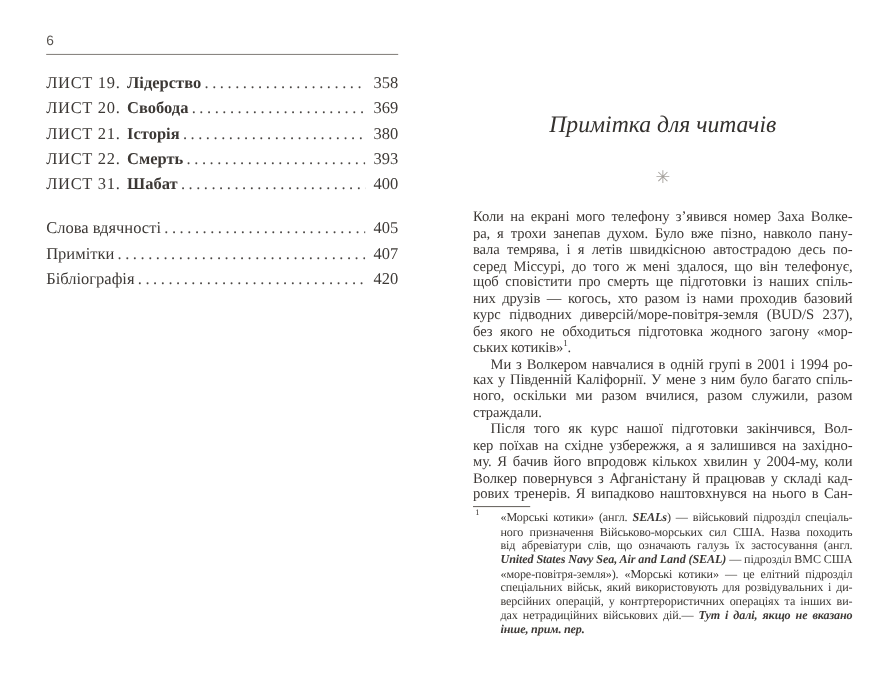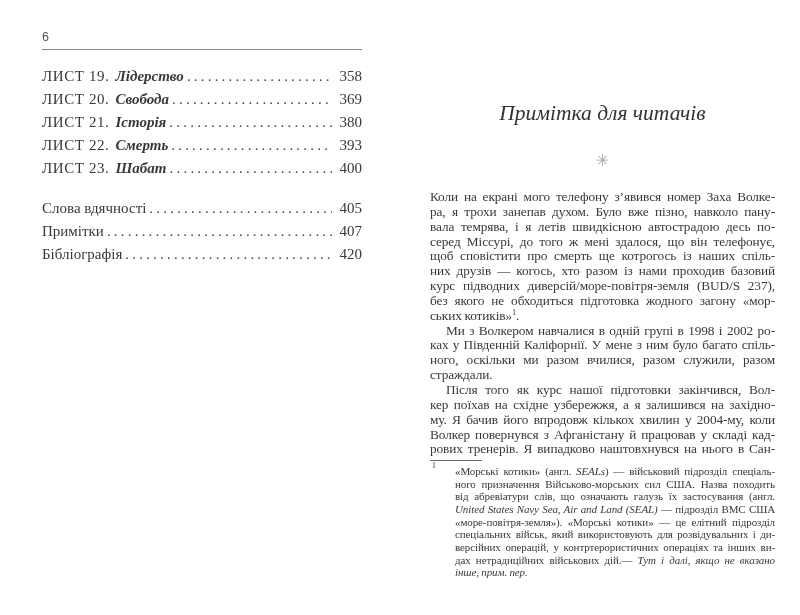--- a/index.html
+++ b/index.html
@@ -10,40 +10,40 @@
   }
   
   .page-left{position:absolute;left:42px;top:30px;width:320px;}
   .pagehead{display:flex;align-items:baseline;font-family:"Liberation Sans","DejaVu Sans",sans-serif;color:#56524e;}
   .pagenum{font-size:12.5px;}
   .runtitle{flex:1;text-align:center;font-size:9px;letter-spacing:0.3px;white-space:nowrap;}
   .headrule{border-bottom:1.2px solid #8a8682;margin-top:5px;}
   .toc{font-size:15px;color:#3c3835;}
   .toc-row{display:flex;align-items:center;height:23px;}
   .toc-letters{margin-top:15px;}
-  .toc-letters .toc-title{font-style:italic;font-weight:600;}
+  .toc-letters .toc-title{font-weight:600;}
   .toc-label{letter-spacing:0.6px;margin-right:6px;white-space:nowrap;}
   .toc-title{white-space:nowrap;}
   .dots{flex:1;overflow:hidden;white-space:nowrap;margin:0 3px;letter-spacing:3.2px;color:#4a4643;}
   .dots::after{content:"..................................................................................";}
   .toc-page{min-width:27px;text-align:right;}
   .toc-back{margin-top:17px;}
   
   .page-right{position:absolute;left:430px;top:0;width:345px;height:615px;}
   .chapter-title{position:absolute;top:101px;left:0;width:100%;text-align:center;
     font-style:italic;font-size:21.5px;color:#34312e;}
   .ornament{position:absolute;top:151px;left:0;width:100%;text-align:center;
     font-family:"DejaVu Sans",sans-serif;font-size:16px;color:#a6a29d;}
   .bodytext{position:absolute;top:190px;left:0;width:345px;
     font-size:13.3px;line-height:14.85px;letter-spacing:-0.1px;word-spacing:-0.4px;font-family:Liberation Serif, serif;}
   .bline{text-align:justify;text-align-last:justify;}
   .bline.last{text-align-last:left;}
   .para.indent .bline:first-child{text-indent:16px;}
   sup{font-size:0.62em;line-height:0;}
-  .it{font-style:italic;}
+  .it{font-style:italic;font-weight:bold;}
   .fnsep{position:absolute;top:460px;left:0;width:52px;border-top:1px solid #6f6b67;}
   .footnote{position:absolute;top:465px;left:0;width:345px;box-sizing:border-box;padding-left:25px;
     font-size:11px;line-height:12.65px;letter-spacing:-0.1px;word-spacing:-0.3px;color:#3c3835;}
   .fline{position:relative;text-align:justify;text-align-last:justify;}
   .fline.last{text-align-last:left;}
   .fnmark{position:absolute;left:-23px;top:1px;font-size:0.7em;}
 </style>
 </head>
 <body>
 
@@ -73,21 +73,21 @@
           <span class="dots"></span>
           <span class="toc-page">380</span>
         </div>
         <div class="toc-row">
           <span class="toc-label">ЛИСТ 22.</span>
           <span class="toc-title">Смерть</span>
           <span class="dots"></span>
           <span class="toc-page">393</span>
         </div>
         <div class="toc-row">
-          <span class="toc-label">ЛИСТ 23.</span>
+          <span class="toc-label">ЛИСТ 31.</span>
           <span class="toc-title">Шабат</span>
           <span class="dots"></span>
           <span class="toc-page">400</span>
         </div>
       </div>
     <div class="toc toc-back" id="toc-back">
         <div class="toc-row">
           <span class="toc-title">Слова вдячності</span>
           <span class="dots"></span>
           <span class="toc-page">405</span>
@@ -107,28 +107,28 @@
 
   <div class="page-right">
     <div class="chapter-title">Примітка для читачів</div>
     <div class="ornament">✳</div>
     <div class="bodytext" id="body-text">
         <div class="para">
           <div class="bline"><span>Коли на екрані мого телефону з’явився номер Заха Волке-</span></div>
           <div class="bline"><span>ра, я трохи занепав духом. Було вже пізно, навколо пану-</span></div>
           <div class="bline"><span>вала темрява, і я летів швидкісною автострадою десь по-</span></div>
           <div class="bline"><span>серед Міссурі, до того ж мені здалося, що він телефонує,</span></div>
-          <div class="bline"><span>щоб сповістити про смерть ще котрогось із наших спіль-</span></div>
+          <div class="bline"><span>щоб сповістити про смерть ще підготовки із наших спіль-</span></div>
           <div class="bline"><span>них друзів — когось, хто разом із нами проходив базовий</span></div>
           <div class="bline"><span>курс підводних диверсій/море-повітря-земля (BUD/S 237),</span></div>
           <div class="bline"><span>без якого не обходиться підготовка жодного загону «мор-</span></div>
           <div class="bline last"><span>ських котиків»</span><sup>1</sup><span>.</span></div>
         </div>
         <div class="para indent">
-          <div class="bline"><span>Ми з Волкером навчалися в одній групі в 1998 і 2002 ро-</span></div>
+          <div class="bline"><span>Ми з Волкером навчалися в одній групі в 2001 і 1994 ро-</span></div>
           <div class="bline"><span>ках у Південній Каліфорнії. У мене з ним було багато спіль-</span></div>
           <div class="bline"><span>ного, оскільки ми разом вчилися, разом служили, разом</span></div>
           <div class="bline last"><span>страждали.</span></div>
         </div>
         <div class="para indent">
           <div class="bline"><span>Після того як курс нашої підготовки закінчився, Вол-</span></div>
           <div class="bline"><span>кер поїхав на східне узбережжя, а я залишився на західно-</span></div>
           <div class="bline"><span>му. Я бачив його впродовж кількох хвилин у 2004-му, коли</span></div>
           <div class="bline"><span>Волкер повернувся з Афганістану й працював у складі кад-</span></div>
           <div class="bline"><span>рових тренерів. Я випадково наштовхнувся на нього в Сан-</span></div>

